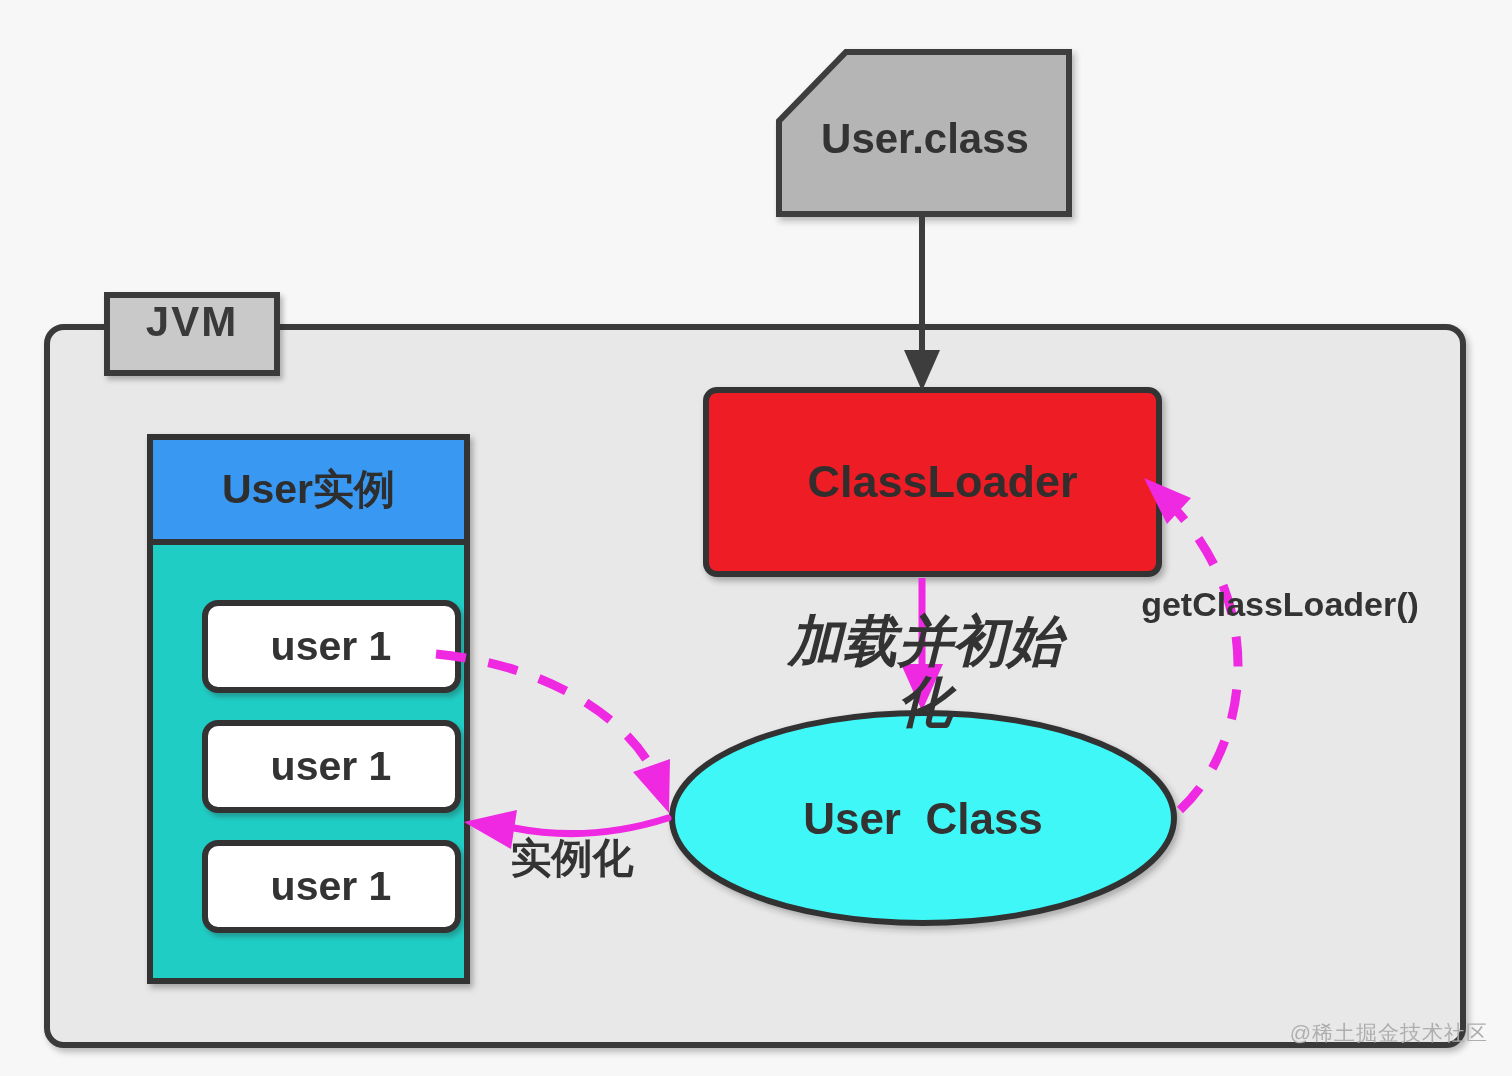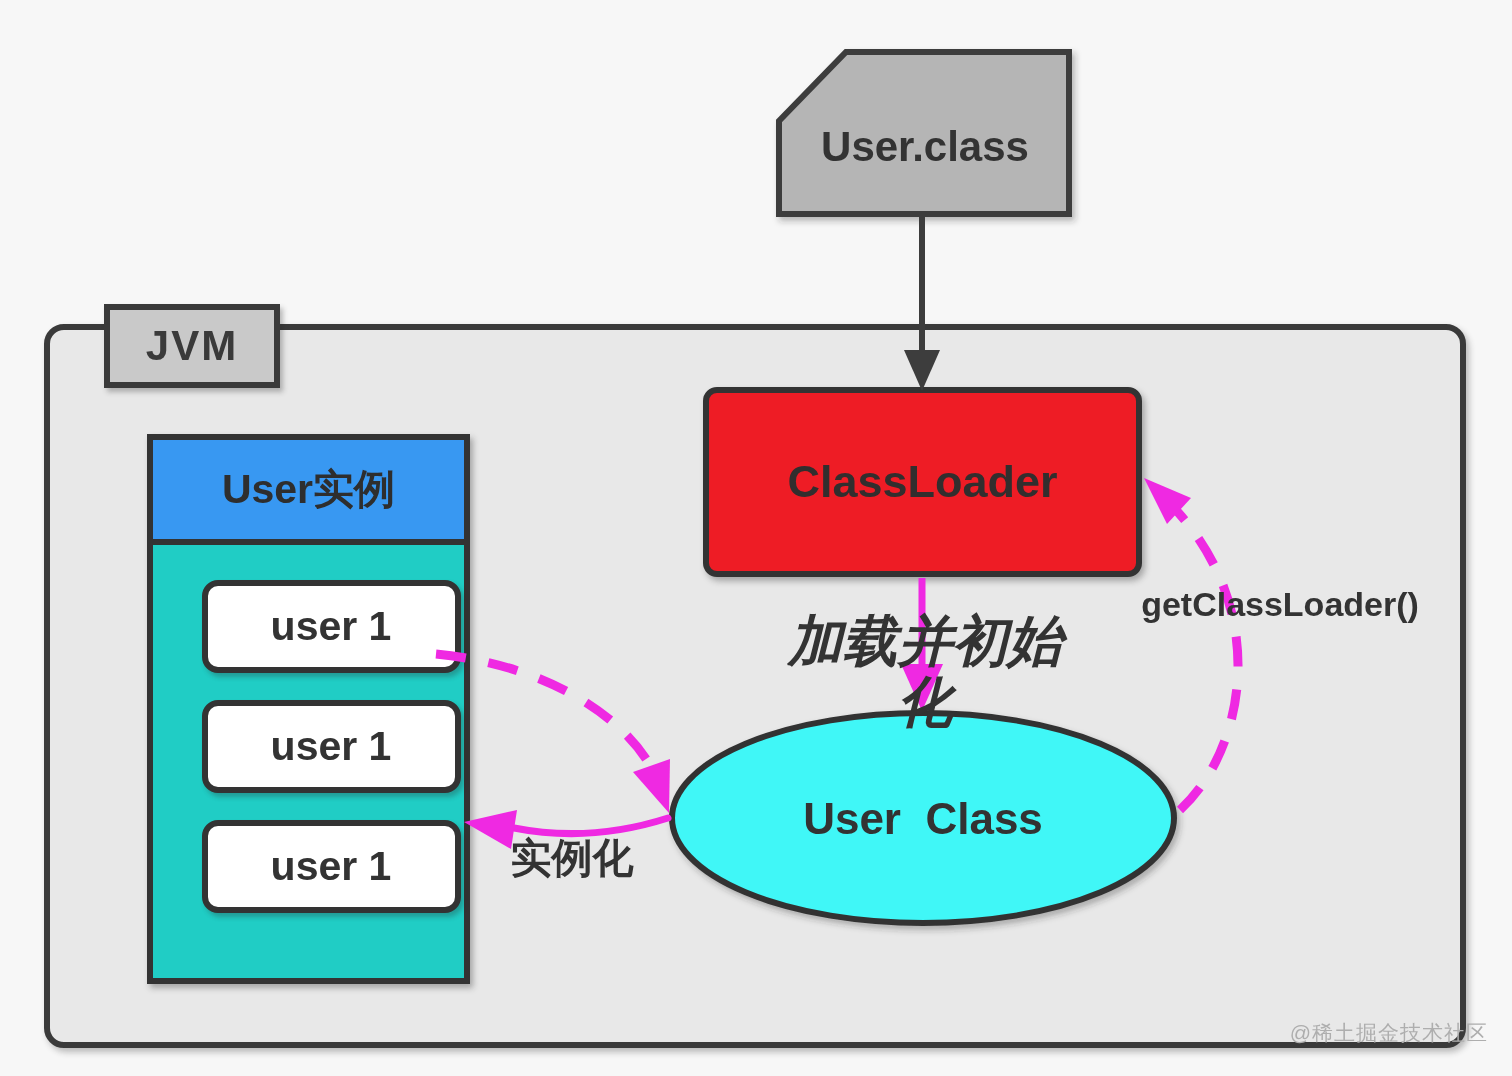--- a/index.html
+++ b/index.html
@@ -20,73 +20,74 @@
   .abs{position:absolute;}
   
   #jvm-container{
     left:44px; top:324px; width:1410px; height:712px;
     background:var(--jvm-fill);
     border:6px solid #3a3a3a; border-radius:20px;
     box-shadow:3px 4px 6px rgba(40,40,40,.30);
     z-index:1;
   }
   #jvm-label{
-    left:104px; top:304px; width:164px; height:72px;
+    left:104px; top:292px; width:164px; height:72px;
     background:var(--label-gray);
     border:6px solid #3a3a3a;
     box-shadow:3px 4px 5px rgba(40,40,40,.30);
-    display:flex; align-items:center; justify-content:center;
+    display:flex; justify-content:center;
     font-size:42px; letter-spacing:2px; color:#3a3a3a;
     z-index:3;
   }
   
   #classloader-node{
     left:703px; top:387px; width:427px; height:178px;
     background:var(--red);
     border:6px solid #333; border-radius:14px;
     box-shadow:3px 4px 6px rgba(40,40,40,.35);
     display:flex; align-items:center; justify-content:center;
     font-size:45px; color:#322e2e;
     z-index:2;
+    padding-left:20px;
   }
   
   #instances-panel{
     left:147px; top:434px; width:311px; height:538px;
     background:var(--teal);
     border:6px solid #333;
     box-shadow:3px 4px 6px rgba(40,40,40,.35);
     z-index:2;
   }
   #instances-header{
     height:99px; background:var(--blue);
     border-bottom:6px solid #333;
     display:flex; align-items:center; justify-content:center;
     font-size:41px; color:#2e2e2e;
   }
   #instances-body{
     display:flex; flex-direction:column; align-items:center;
-    padding-top:35px; gap:27px;margin-left:45px;
+    padding-top:55px; gap:27px;margin-left:45px;
   }
   .instance-item{
     width:247px; height:81px;
     background:#ffffff;
     border:6px solid #333; border-radius:16px;
     box-shadow:3px 4px 5px rgba(40,40,40,.30);
     display:flex; align-items:center; justify-content:center;
     font-size:41px; color:#333;
   }
   
   #shape-layer{ left:0; top:0; width:1512px; height:1076px; z-index:5; pointer-events:none; }
   .magenta-line{ stroke:var(--magenta); fill:none; }
   .magenta-head{ fill:var(--magenta); stroke:none; }
   .dark-line{ stroke:#3d3d3d; fill:none; }
   .dark-head{ fill:#3d3d3d; stroke:none; }
   
   .flabel{ text-align:center; color:#333; z-index:6; line-height:1.1; }
-  #user-class-file-label{ left:780px; top:124px; width:290px; font-size:42px; }
+  #user-class-file-label{ left:780px; top:116px; width:290px; font-size:42px; }
   #user-class-node-label{ left:723px; top:795px; width:400px; font-size:44px; white-space:pre; }
   #edge-label-load{ left:770px; top:611px; width:310px; font-size:55px;font-style:italic; }
   #edge-label-getclassloader{ left:1104px; top:586px; width:352px; font-size:34px; }
   #edge-label-getclass{ left:495px; top:668px; width:235px; font-size:41px; }
   #edge-label-instantiate{ left:496px; top:836px; width:152px; font-size:41px; }
   #watermark{
     left:1230px; top:1019px; width:258px; text-align:right;
     font-size:21px; font-weight:400; color:var(--watermark-gray);
     letter-spacing:1px; z-index:7;
   }

